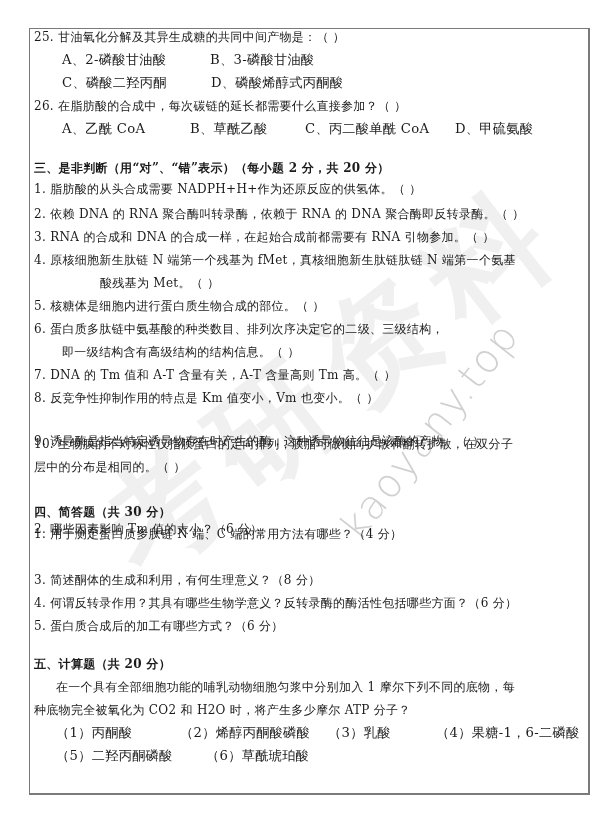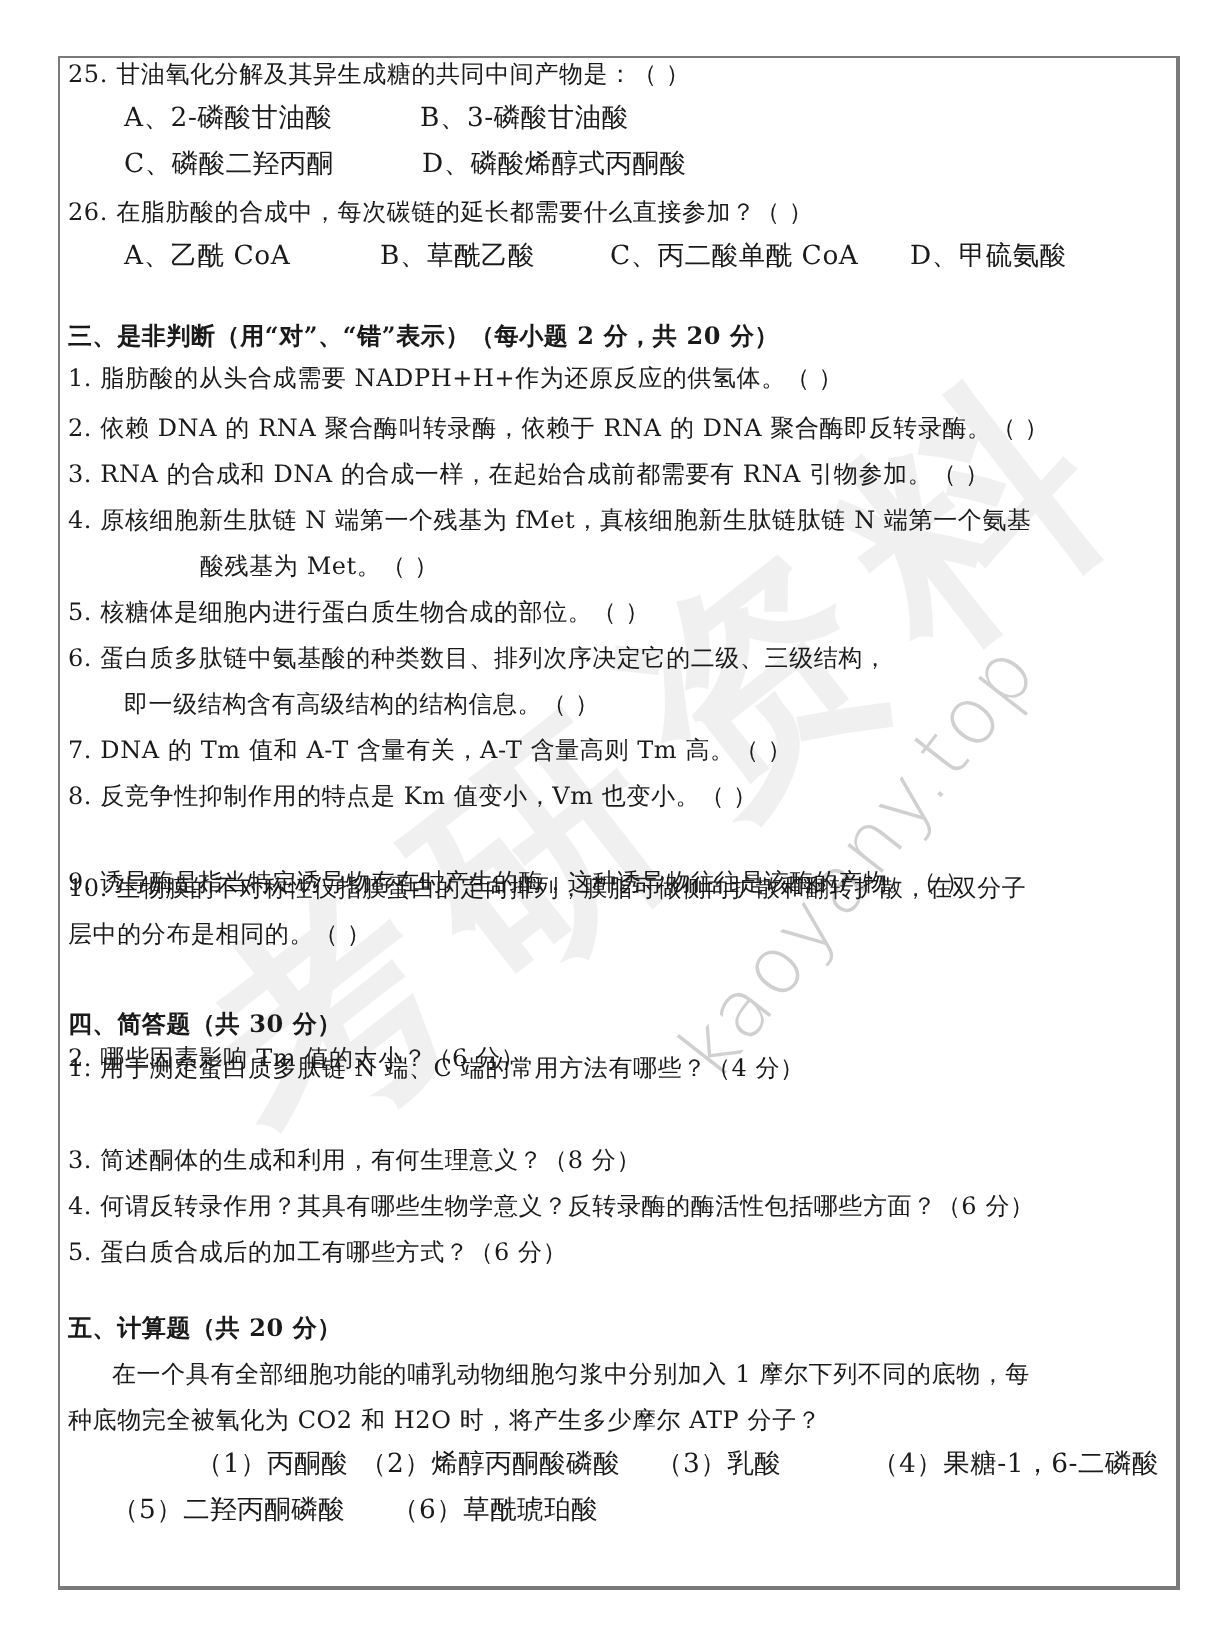--- a/index.html
+++ b/index.html
@@ -54,18 +54,18 @@
 <div class="line heading" style="top:503px;">四、简答题（共 30 分）</div>
 <div class="line" style="top:525px;">1. 用于测定蛋白质多肽链 N 端、C 端的常用方法有哪些？（4 分）</div>
 <div class="line" style="top:520px;">2. 哪些因素影响 Tm 值的大小？（6 分）</div>
 <div class="line" style="top:571px;">3. 简述酮体的生成和利用，有何生理意义？（8 分）</div>
 <div class="line" style="top:594px;">4. 何谓反转录作用？其具有哪些生物学意义？反转录酶的酶活性包括哪些方面？（6 分）</div>
 <div class="line" style="top:617px;">5. 蛋白质合成后的加工有哪些方式？（6 分）</div>
 
 <div class="line heading" style="top:655px;">五、计算题（共 20 分）</div>
 <div class="line" style="left:56px; top:678px;">在一个具有全部细胞功能的哺乳动物细胞匀浆中分别加入 1 摩尔下列不同的底物，每</div>
 <div class="line" style="top:701px;">种底物完全被氧化为 CO2 和 H2O 时，将产生多少摩尔 ATP 分子？</div>
-<div class="opt" style="left:56px; top:724px;margin-left:42px;">（1）丙酮酸</div>
+<div class="opt" style="left:56px; top:724px;">（1）丙酮酸</div>
 <div class="opt" style="left:180px; top:724px;">（2）烯醇丙酮酸磷酸</div>
 <div class="opt" style="left:328px; top:724px;">（3）乳酸</div>
 <div class="opt" style="left:436px; top:724px;">（4）果糖-1，6-二磷酸</div>
 <div class="opt" style="left:56px; top:747px;">（5）二羟丙酮磷酸</div>
-<div class="opt" style="left:196px; top:747px;text-align:center;">（6）草酰琥珀酸</div>
+<div class="opt" style="left:206px; top:747px;text-align:center;">（6）草酰琥珀酸</div>
 
 </body></html>

